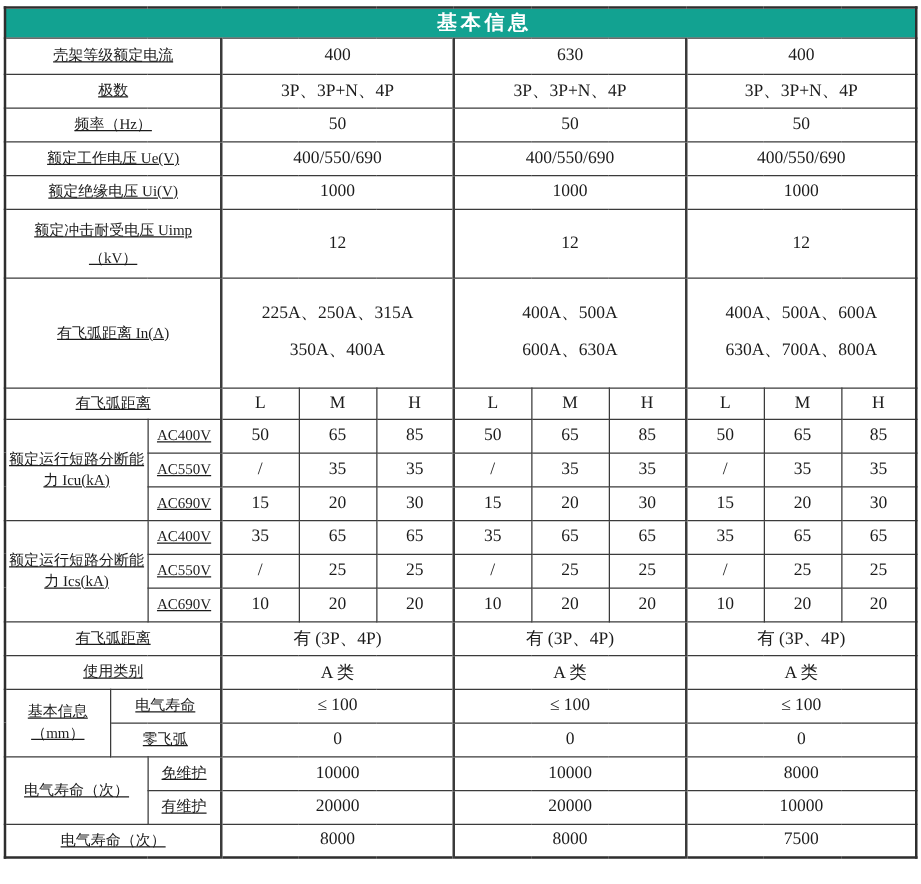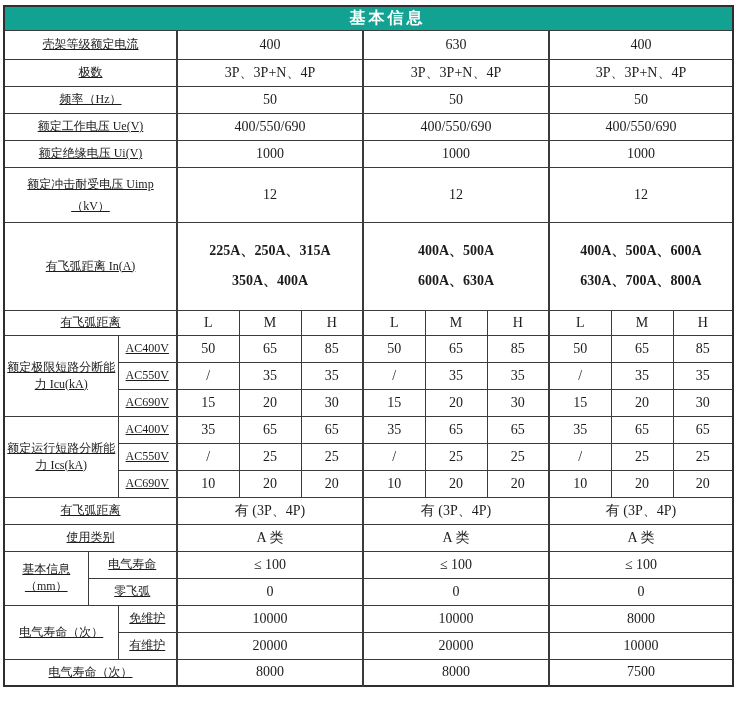--- a/index.html
+++ b/index.html
@@ -11,21 +11,21 @@
     font-size:14px; padding:0 2px; overflow:hidden; }
   td.bR { border-right-width:2px; }
   tr { height:27px; }
   tr.rTitle { height:24px; }
   tr.rFrame { height:29px; }
   tr.rGrade { height:25px; }
   tr.rUimp  { height:55px; }
   tr.rIn    { height:88px; }
   td.title { color:#ffffff; font-weight:bold; font-size:16px; letter-spacing:3px; }
   td.lbl { font-size:12px;text-decoration:underline; }
-  .ln { line-height:30px;font-weight:bold; }
+  .ln { line-height:30px; }
   .ln2 { line-height:22px; }
 </style>
 </head>
 <body>
 
 <div class="wrap">
 <table class="spec">
   <colgroup>
     <col style="width:84px">
         <col style="width:30px">
@@ -114,21 +114,21 @@
     <td class="bR">H</td>
     <td>L</td>
     <td>M</td>
     <td class="bR">H</td>
     <td>L</td>
     <td>M</td>
     <td>H</td>
   </tr>
 
   <tr>
-    <td colspan="2" rowspan="3" class="lbl">额定极限短路分断能力 Icu(kA)</td>
+    <td colspan="2" rowspan="3" class="lbl">额定运行短路分断能力 Icu(kA)</td>
     <td class="lbl bR">AC400V</td>
     <td>50</td>
     <td>65</td>
     <td class="bR">85</td>
     <td>50</td>
     <td>65</td>
     <td class="bR">85</td>
     <td>50</td>
     <td>65</td>
     <td>85</td>

